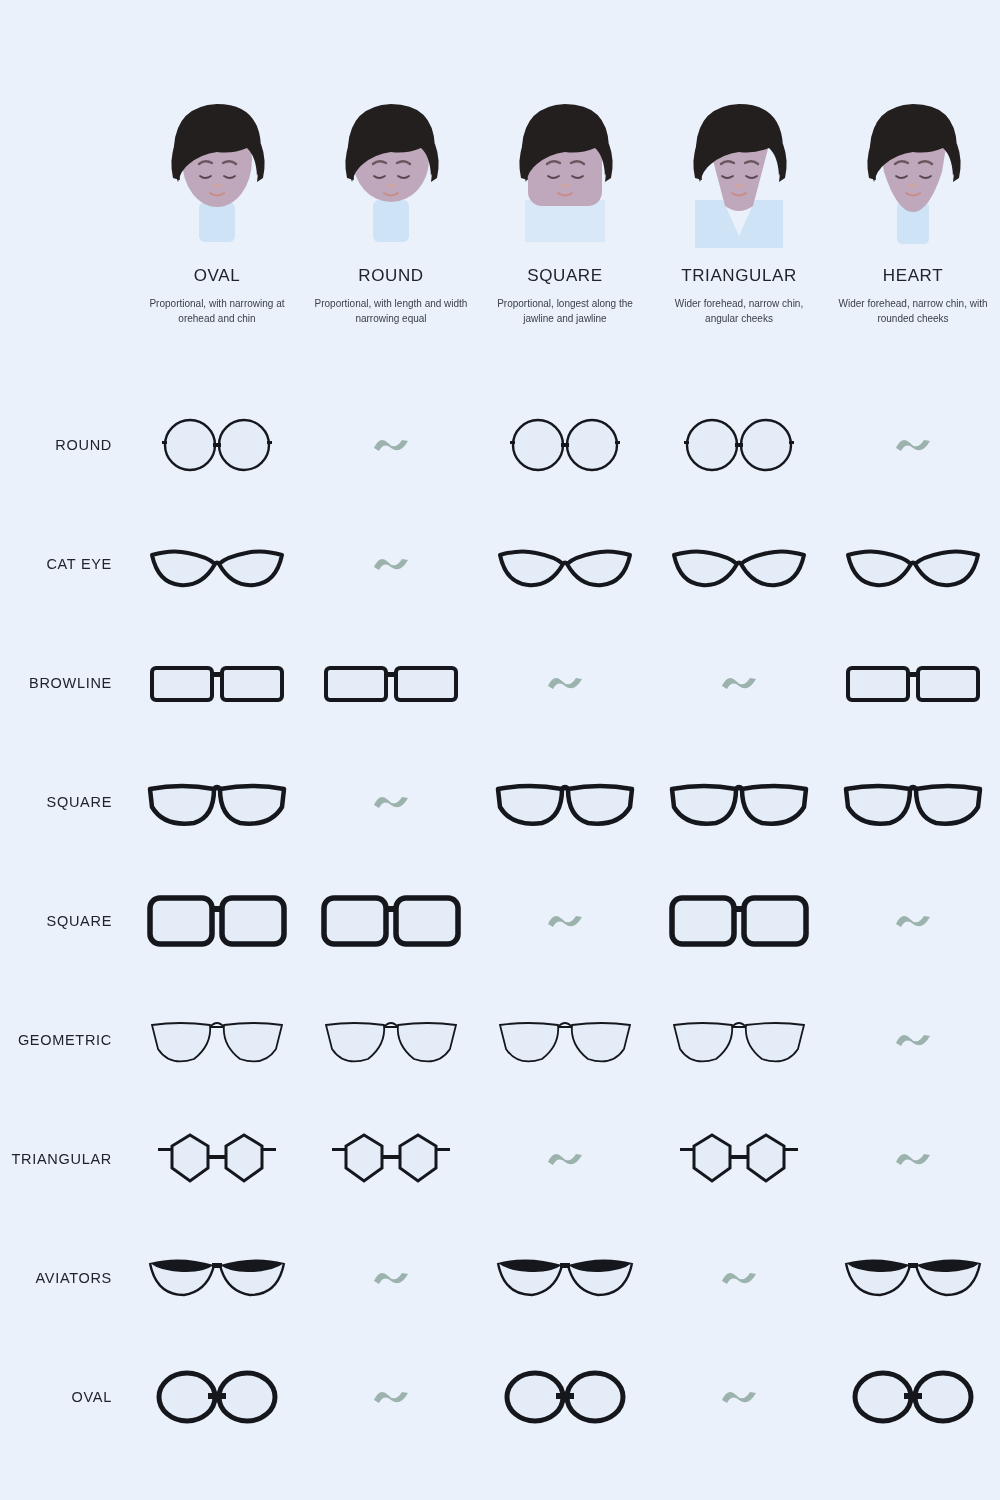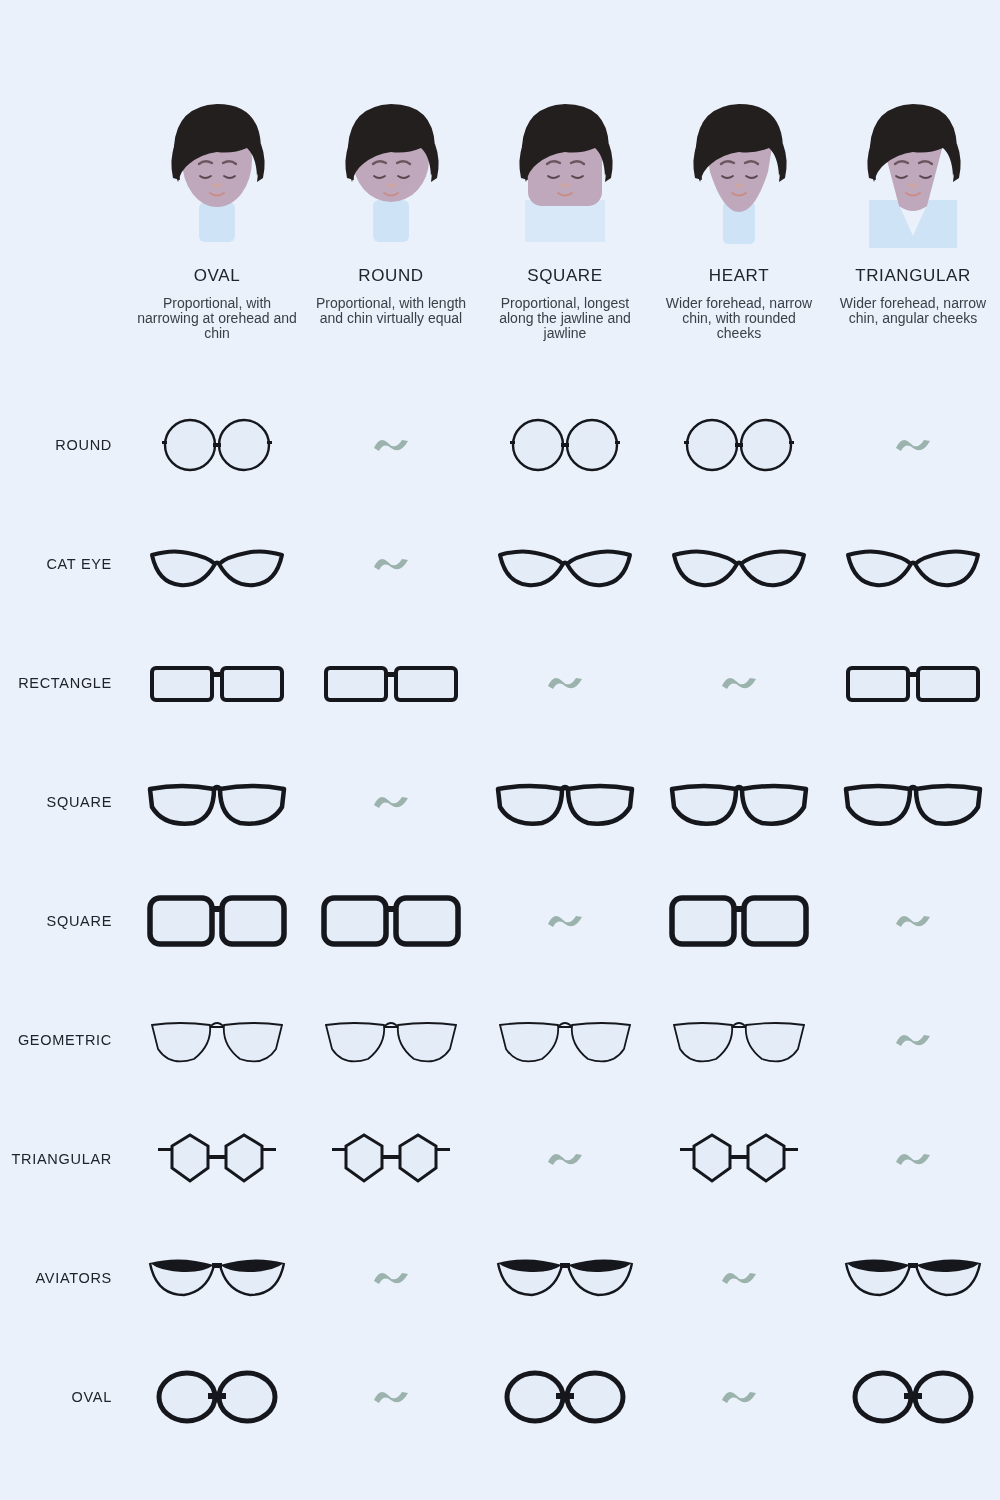--- a/index.html
+++ b/index.html
@@ -41,21 +41,21 @@
   }
   .face-title {
     margin-top: 16px;
     font-size: 17px;
     letter-spacing: 0.6px;
     color: #20232a;
     text-align: center;
   }
   .face-desc {
     margin-top: 10px;
-    font-size: 14px;
+    font-size: 10px;
     line-height: 15px;
     color: #3c4046;
     text-align: center;
     width: 160px;
   }
 
   
   .grid {
     position: absolute;
     top: 385px;
@@ -119,21 +119,21 @@
     <path d="M34 86 Q30 104 33 120 L26 118 Q22 100 28 84 Z" fill="#241f1f"></path>
     <path d="M108 86 Q113 104 110 122 L116 118 Q120 100 114 84 Z" fill="#241f1f"></path>
     <path d="M52 104 Q58 99 65 103" stroke="#6b5660" stroke-width="2.4" fill="none" stroke-linecap="round"></path>
     <path d="M76 103 Q83 99 89 104" stroke="#6b5660" stroke-width="2.4" fill="none" stroke-linecap="round"></path>
     <path d="M53 116 Q58 120 64 116" stroke="#584751" stroke-width="1.8" fill="none" stroke-linecap="round"></path>
     <path d="M77 116 Q83 120 88 116" stroke="#584751" stroke-width="1.8" fill="none" stroke-linecap="round"></path>
     <path d="M66 124 Q70 129 74 124" stroke="#d7a38f" stroke-width="1.6" fill="none" stroke-linecap="round"></path>
     <path d="M63 133 Q70 138 77 133" stroke="#c98c86" stroke-width="2" fill="none" stroke-linecap="round"></path>
   </svg></div>
     <div class="face-title">ROUND</div>
-    <div class="face-desc">Proportional, with length and chin virtually equal</div>
+    <div class="face-desc">Proportional, with length and width narrowing equal</div>
       </div>
       <div class="face-col">
     <div class="face-wrap">
   <svg width="140" height="190" viewBox="0 0 140 190">
     <rect x="30" y="140" width="80" height="42" fill="#cfe3f7" opacity="0.65"></rect>
     <rect x="33" y="58" width="74" height="88" rx="14" fill="#bfa8bb"></rect>
     <path d="M70 44 Q112 44 114 86 Q116 104 110 116 Q109 96 100 88 Q86 94 70 92 Q54 94 42 104 Q34 110 31 122 Q24 104 27 86 Q30 46 70 44 Z" fill="#241f1f"></path>
     <path d="M34 86 Q30 104 33 120 L26 118 Q22 100 28 84 Z" fill="#241f1f"></path>
     <path d="M108 86 Q113 104 110 122 L116 118 Q120 100 114 84 Z" fill="#241f1f"></path>
     <path d="M52 104 Q58 99 65 103" stroke="#6b5660" stroke-width="2.4" fill="none" stroke-linecap="round"></path>
@@ -142,53 +142,53 @@
     <path d="M77 116 Q83 120 88 116" stroke="#584751" stroke-width="1.8" fill="none" stroke-linecap="round"></path>
     <path d="M66 124 Q70 129 74 124" stroke="#d7a38f" stroke-width="1.6" fill="none" stroke-linecap="round"></path>
     <path d="M63 133 Q70 138 77 133" stroke="#c98c86" stroke-width="2" fill="none" stroke-linecap="round"></path>
   </svg></div>
     <div class="face-title">SQUARE</div>
     <div class="face-desc">Proportional, longest along the jawline and jawline</div>
       </div>
       <div class="face-col">
     <div class="face-wrap">
   <svg width="140" height="190" viewBox="0 0 140 190">
+    <path d="M26 140 L54 140 L70 176 L86 140 L114 140 L114 188 L26 188 Z" fill="#cfe3f7"></path>
+    <path d="M34 62 L106 62 L84 146 Q70 156 56 146 Z" fill="#bfa8bb"></path>
+    <path d="M70 44 Q112 44 114 86 Q116 104 110 116 Q109 96 100 88 Q86 94 70 92 Q54 94 42 104 Q34 110 31 122 Q24 104 27 86 Q30 46 70 44 Z" fill="#241f1f"></path>
+    <path d="M34 86 Q30 104 33 120 L26 118 Q22 100 28 84 Z" fill="#241f1f"></path>
+    <path d="M108 86 Q113 104 110 122 L116 118 Q120 100 114 84 Z" fill="#241f1f"></path>
+    <path d="M52 104 Q58 99 65 103" stroke="#6b5660" stroke-width="2.4" fill="none" stroke-linecap="round"></path>
+    <path d="M76 103 Q83 99 89 104" stroke="#6b5660" stroke-width="2.4" fill="none" stroke-linecap="round"></path>
+    <path d="M53 116 Q58 120 64 116" stroke="#584751" stroke-width="1.8" fill="none" stroke-linecap="round"></path>
+    <path d="M77 116 Q83 120 88 116" stroke="#584751" stroke-width="1.8" fill="none" stroke-linecap="round"></path>
+    <path d="M66 124 Q70 129 74 124" stroke="#d7a38f" stroke-width="1.6" fill="none" stroke-linecap="round"></path>
+    <path d="M63 133 Q70 138 77 133" stroke="#c98c86" stroke-width="2" fill="none" stroke-linecap="round"></path>
+  </svg></div>
+    <div class="face-title">TRIANGULAR</div>
+    <div class="face-desc">Wider forehead, narrow chin, angular cheeks</div>
+      </div>
+      <div class="face-col">
+    <div class="face-wrap">
+  <svg width="140" height="190" viewBox="0 0 140 190">
     <rect x="54" y="142" width="32" height="42" rx="5" fill="#cfe3f7"></rect>
     <path d="M33 62 L107 62 L99 112 Q86 152 70 152 Q54 152 41 112 Z" fill="#bfa8bb"></path>
     <path d="M70 44 Q112 44 114 86 Q116 104 110 116 Q109 96 100 88 Q86 94 70 92 Q54 94 42 104 Q34 110 31 122 Q24 104 27 86 Q30 46 70 44 Z" fill="#241f1f"></path>
     <path d="M34 86 Q30 104 33 120 L26 118 Q22 100 28 84 Z" fill="#241f1f"></path>
     <path d="M108 86 Q113 104 110 122 L116 118 Q120 100 114 84 Z" fill="#241f1f"></path>
     <path d="M52 104 Q58 99 65 103" stroke="#6b5660" stroke-width="2.4" fill="none" stroke-linecap="round"></path>
     <path d="M76 103 Q83 99 89 104" stroke="#6b5660" stroke-width="2.4" fill="none" stroke-linecap="round"></path>
     <path d="M53 116 Q58 120 64 116" stroke="#584751" stroke-width="1.8" fill="none" stroke-linecap="round"></path>
     <path d="M77 116 Q83 120 88 116" stroke="#584751" stroke-width="1.8" fill="none" stroke-linecap="round"></path>
     <path d="M66 124 Q70 129 74 124" stroke="#d7a38f" stroke-width="1.6" fill="none" stroke-linecap="round"></path>
     <path d="M63 133 Q70 138 77 133" stroke="#c98c86" stroke-width="2" fill="none" stroke-linecap="round"></path>
   </svg></div>
     <div class="face-title">HEART</div>
     <div class="face-desc">Wider forehead, narrow chin, with rounded cheeks</div>
       </div>
-      <div class="face-col">
-    <div class="face-wrap">
-  <svg width="140" height="190" viewBox="0 0 140 190">
-    <path d="M26 140 L54 140 L70 176 L86 140 L114 140 L114 188 L26 188 Z" fill="#cfe3f7"></path>
-    <path d="M34 62 L106 62 L84 146 Q70 156 56 146 Z" fill="#bfa8bb"></path>
-    <path d="M70 44 Q112 44 114 86 Q116 104 110 116 Q109 96 100 88 Q86 94 70 92 Q54 94 42 104 Q34 110 31 122 Q24 104 27 86 Q30 46 70 44 Z" fill="#241f1f"></path>
-    <path d="M34 86 Q30 104 33 120 L26 118 Q22 100 28 84 Z" fill="#241f1f"></path>
-    <path d="M108 86 Q113 104 110 122 L116 118 Q120 100 114 84 Z" fill="#241f1f"></path>
-    <path d="M52 104 Q58 99 65 103" stroke="#6b5660" stroke-width="2.4" fill="none" stroke-linecap="round"></path>
-    <path d="M76 103 Q83 99 89 104" stroke="#6b5660" stroke-width="2.4" fill="none" stroke-linecap="round"></path>
-    <path d="M53 116 Q58 120 64 116" stroke="#584751" stroke-width="1.8" fill="none" stroke-linecap="round"></path>
-    <path d="M77 116 Q83 120 88 116" stroke="#584751" stroke-width="1.8" fill="none" stroke-linecap="round"></path>
-    <path d="M66 124 Q70 129 74 124" stroke="#d7a38f" stroke-width="1.6" fill="none" stroke-linecap="round"></path>
-    <path d="M63 133 Q70 138 77 133" stroke="#c98c86" stroke-width="2" fill="none" stroke-linecap="round"></path>
-  </svg></div>
-    <div class="face-title">TRIANGULAR</div>
-    <div class="face-desc">Wider forehead, narrow chin, angular cheeks</div>
-      </div>
     </div>
 
   <div class="grid" id="grid">
       <div class="row">
         <div class="row-label">ROUND</div>
         <div class="cell">
           <span>
             <svg width="150" height="70" viewBox="0 0 150 70">
         <circle cx="48" cy="35" r="25" fill="#e3ecf7" stroke="#15171c" stroke-width="2.4"></circle>
         <circle cx="102" cy="35" r="25" fill="#e3ecf7" stroke="#15171c" stroke-width="2.4"></circle>
@@ -275,21 +275,21 @@
           <span>
             <svg width="150" height="70" viewBox="0 0 150 70">
         <path d="M10 26 Q30 20 46 24 Q66 28 73 35 Q60 58 38 56 Q16 54 10 26 Z" fill="#e3ecf7" stroke="#15171c" stroke-width="4" stroke-linejoin="round"></path>
         <path d="M140 26 Q120 20 104 24 Q84 28 77 35 Q90 58 112 56 Q134 54 140 26 Z" fill="#e3ecf7" stroke="#15171c" stroke-width="4" stroke-linejoin="round"></path>
         <path d="M73 35 Q75 32 77 35" stroke="#15171c" stroke-width="4" fill="none"></path>
             </svg>
           </span>
         </div>
       </div>
       <div class="row">
-        <div class="row-label">RECTANGLE</div>
+        <div class="row-label">BROWLINE</div>
         <div class="cell">
           <span>
             <svg width="150" height="70" viewBox="0 0 150 70">
         <rect x="10" y="20" width="60" height="32" rx="4" fill="#e3ecf7" stroke="#15171c" stroke-width="4"></rect>
         <rect x="80" y="20" width="60" height="32" rx="4" fill="#e3ecf7" stroke="#15171c" stroke-width="4"></rect>
         <rect x="70" y="24" width="10" height="5" fill="#15171c"></rect>
             </svg>
           </span>
         </div>
         <div class="cell">

